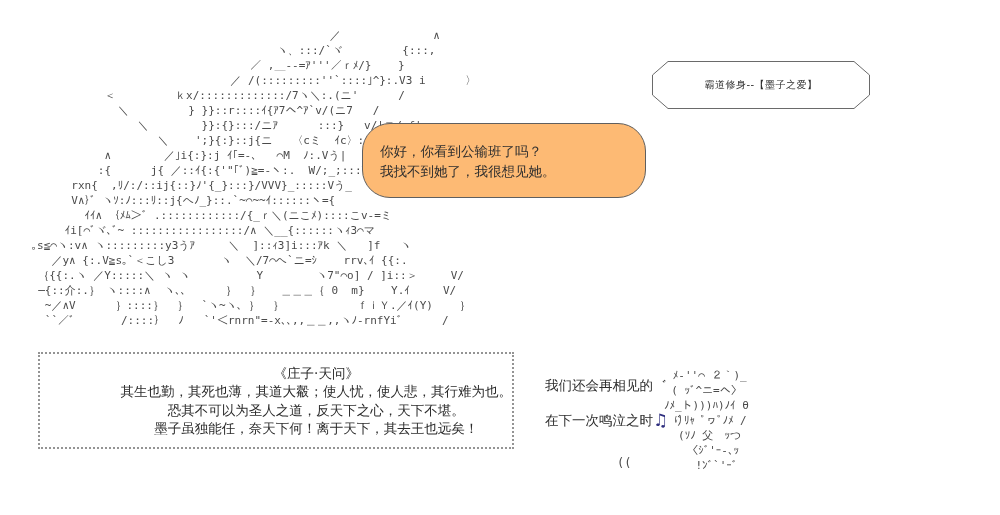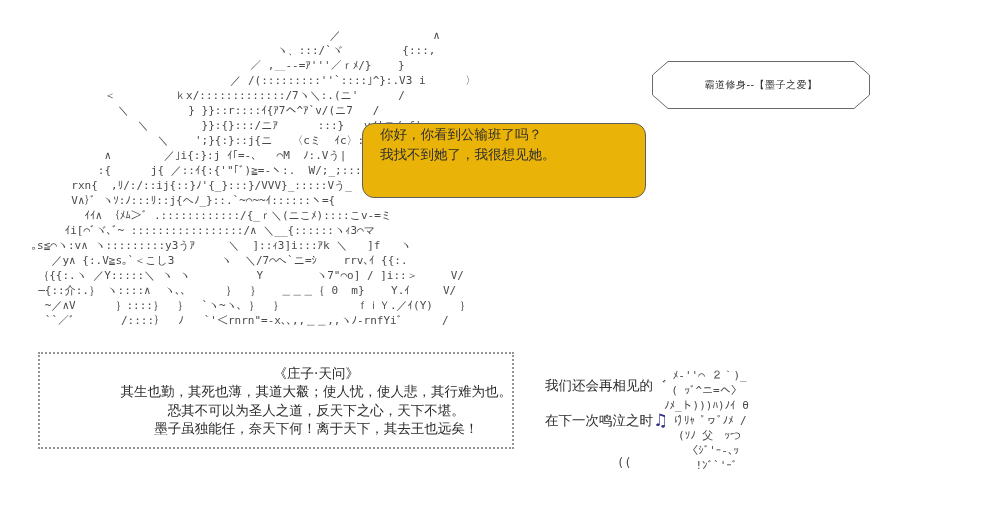--- a/index.html
+++ b/index.html
@@ -3,22 +3,22 @@
 <meta charset="utf-8">
 <style>
   html,body{margin:0;padding:0;background:#fff;}
   #scene{position:relative;width:1000px;height:515px;background:#fff;overflow:hidden;
          font-family:"DejaVu Sans",sans-serif;color:#3a3a3a;}
   .aa{position:absolute;margin:0;font-family:"DejaVu Sans Mono",monospace;
       white-space:pre;color:#4a4a4a;}
   #main-aa{left:25px;top:28px;font-size:11px;line-height:15px;}
   #small-aa{left:664px;top:368px;font-size:11px;line-height:15px;text-align:center;}
   #stray-parens{left:617px;top:456px;font-size:12px;}
-  .bubble{position:absolute;border:1.5px solid #5f5f5f;border-radius:12px;
-          background:#eab308;display:flex;}
+  .bubble{position:absolute;border:1.5px solid #5f5f5f;border-radius:28px;
+          background:#fdba74;display:flex;align-items:center;}
   #bubble1{left:362px;top:123px;width:282px;height:73px;}
   #bubble2{left:362px;top:205px;width:293px;height:46px;}
   .bubble .txt{padding-left:17px;font-size:13.5px;line-height:20px;
                white-space:pre-line;color:#2e2e2e;}
   #title-box{position:absolute;left:652px;top:61px;width:218px;height:48px;}
   #title-box svg{position:absolute;left:0;top:0;}
   #title-box .txt{position:absolute;left:0;top:0;width:218px;height:48px;
                   display:flex;align-items:center;justify-content:center;
                   font-size:10px;color:#2e2e2e;letter-spacing:.5px;}
   .para{position:absolute;left:622px;font-size:13px;line-height:15.6px;

